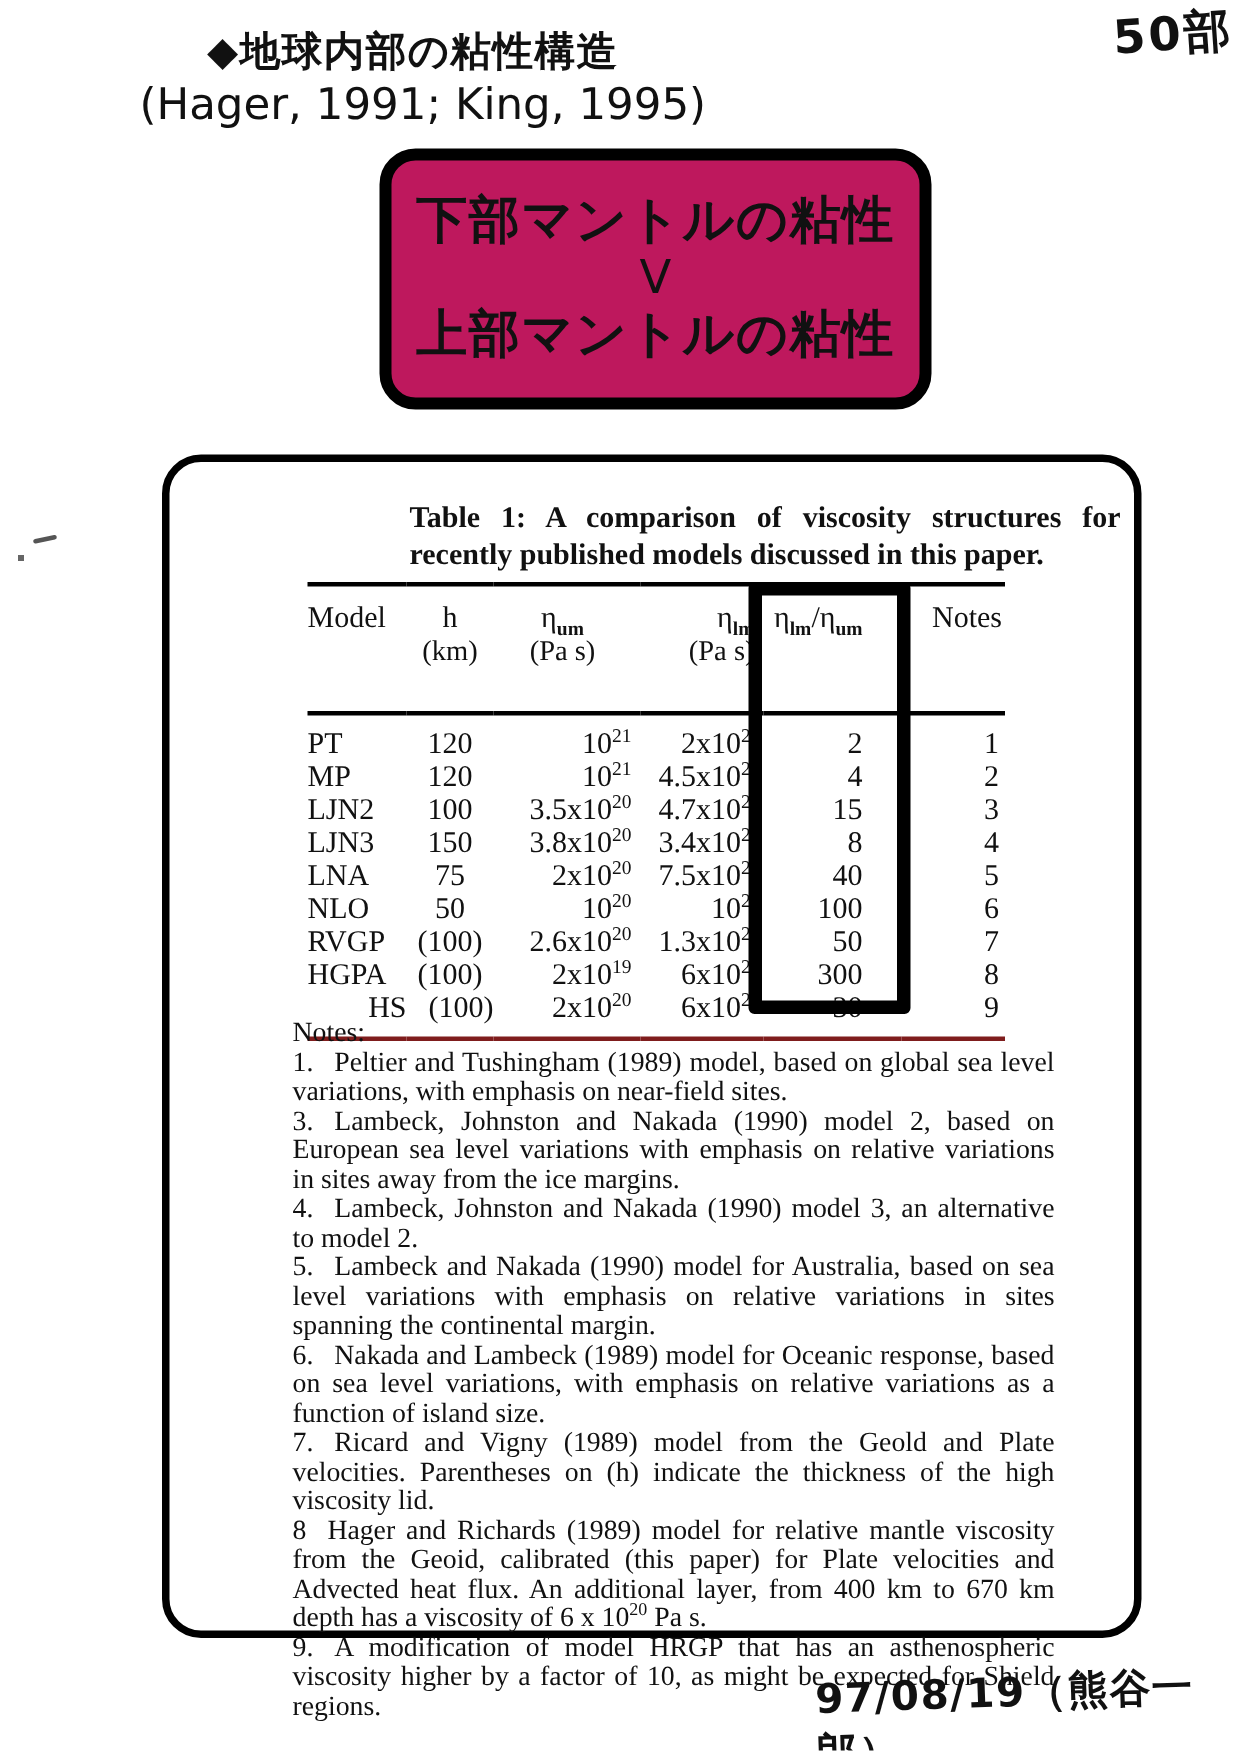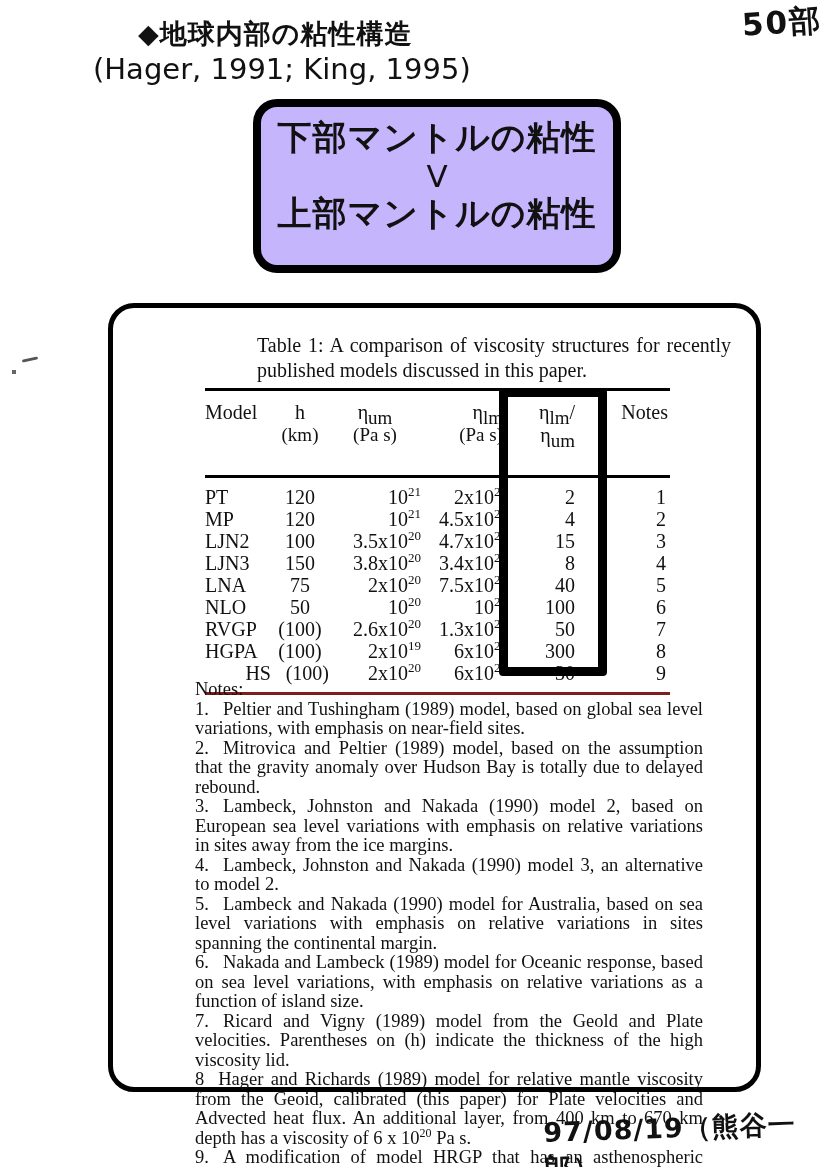--- a/index.html
+++ b/index.html
@@ -22,49 +22,49 @@
   }
   .hand{font-family:"DejaVu Sans", sans-serif;font-weight:700;}
   .hand-top{
     position:absolute;left:742px;top:2px;font-size:31px;
     transform:rotate(-4deg);letter-spacing:2px;
   }
   
   .vs-box{
     position:absolute;left:253px;top:99px;width:368px;height:174px;
     box-sizing:border-box;border:8px solid #000;border-radius:24px;
-    display:flex;flex-direction:column;align-items:center;justify-content:flex-start;
-    padding:8px 0 10px 0;background:#c4b5fd;
+    display:flex;flex-direction:column;align-items:center;justify-content:center;
+    padding:8px 0 10px 0;background:#be185d;
   }
   .vs-line{
     font-family:"DejaVu Sans", sans-serif;font-weight:700;
     font-size:34px;letter-spacing:1px;white-space:nowrap;
   }
   .vs-op{
     font-family:"DejaVu Sans", sans-serif;font-weight:400;
     font-size:31px;line-height:30px;
   }
   
   .panel{
     position:absolute;left:108px;top:303px;width:653px;height:789px;
     box-sizing:border-box;border:5px solid #000;border-radius:26px;
     background:#fff;
   }
   .caption{
-    position:absolute;left:144px;top:25px;width:474px;
-    font-size:20px;line-height:25px;text-align:justify;
+    position:absolute;left:160px;top:25px;width:474px;
+    font-size:20px;line-height:25px;text-align:justify;font-weight:bold;
   }
   
   .tbl-wrap{position:absolute;left:92px;top:80px;width:465px;}
   table.visc{
     border-collapse:collapse;width:465px;table-layout:fixed;
     font-size:20px;
   }
   table.visc sup{font-size:13px;line-height:0;}
-  table.visc sub{font-size:19px;line-height:0;}
+  table.visc sub{font-size:13px;line-height:0;font-weight:bold;}
   .visc thead tr{border-top:3px solid #000;border-bottom:3px solid #000;}
   .visc thead th{
     font-weight:400;vertical-align:top;
     padding:10px 0 28px 0;font-size:20px;
   }
   .visc .hsub{font-size:19px;}
   .visc tbody td{height:22px;padding:0;line-height:22px;}
   .visc tbody tr:first-child td{padding-top:8px;}
   .visc tbody tr:last-child td{padding-bottom:8px;text-align:right;}
   .col-model{width:66px;} .col-h{width:58px;} .col-eta_um{width:98px;}
@@ -242,21 +242,20 @@
         </tbody>
     </table>
   </div>
 
   <div class="hl-box"></div>
 
   <div class="notes-block">
     <p>Notes:</p>
     <div>
         <p><span class="note-num">1.</span><span>Peltier and Tushingham (1989) model, based on global sea level variations, with emphasis on near-field sites.</span></p>
-        <p><span class="note-num">2.</span><span>Mitrovica and Peltier (1989) model, based on the assumption that the gravity anomaly over Hudson Bay is totally due to delayed rebound.</span></p>
         <p><span class="note-num">3.</span><span>Lambeck, Johnston and Nakada (1990) model 2, based on European sea level variations with emphasis on relative variations in sites away from the ice margins.</span></p>
         <p><span class="note-num">4.</span><span>Lambeck, Johnston and Nakada (1990) model 3, an alternative to model 2.</span></p>
         <p><span class="note-num">5.</span><span>Lambeck and Nakada (1990) model for Australia, based on sea level variations with emphasis on relative variations in sites spanning the continental margin.</span></p>
         <p><span class="note-num">6.</span><span>Nakada and Lambeck (1989) model for Oceanic response, based on sea level variations, with emphasis on relative variations as a function of island size.</span></p>
         <p><span class="note-num">7.</span><span>Ricard and Vigny (1989) model from the Geold and Plate velocities. Parentheses on (h) indicate the thickness of the high viscosity lid.</span></p>
         <p><span class="note-num">8</span><span>Hager and Richards (1989) model for relative mantle viscosity from the Geoid, calibrated (this paper) for Plate velocities and Advected heat flux.  An additional layer, from 400 km to 670 km depth has a viscosity of 6 x 10<sup>20</sup> Pa s.</span></p>
         <p><span class="note-num">9.</span><span>A modification of model HRGP that has an asthenospheric viscosity higher by a factor of 10, as might be expected for Shield regions.</span></p>
       </div>
   </div>
 

